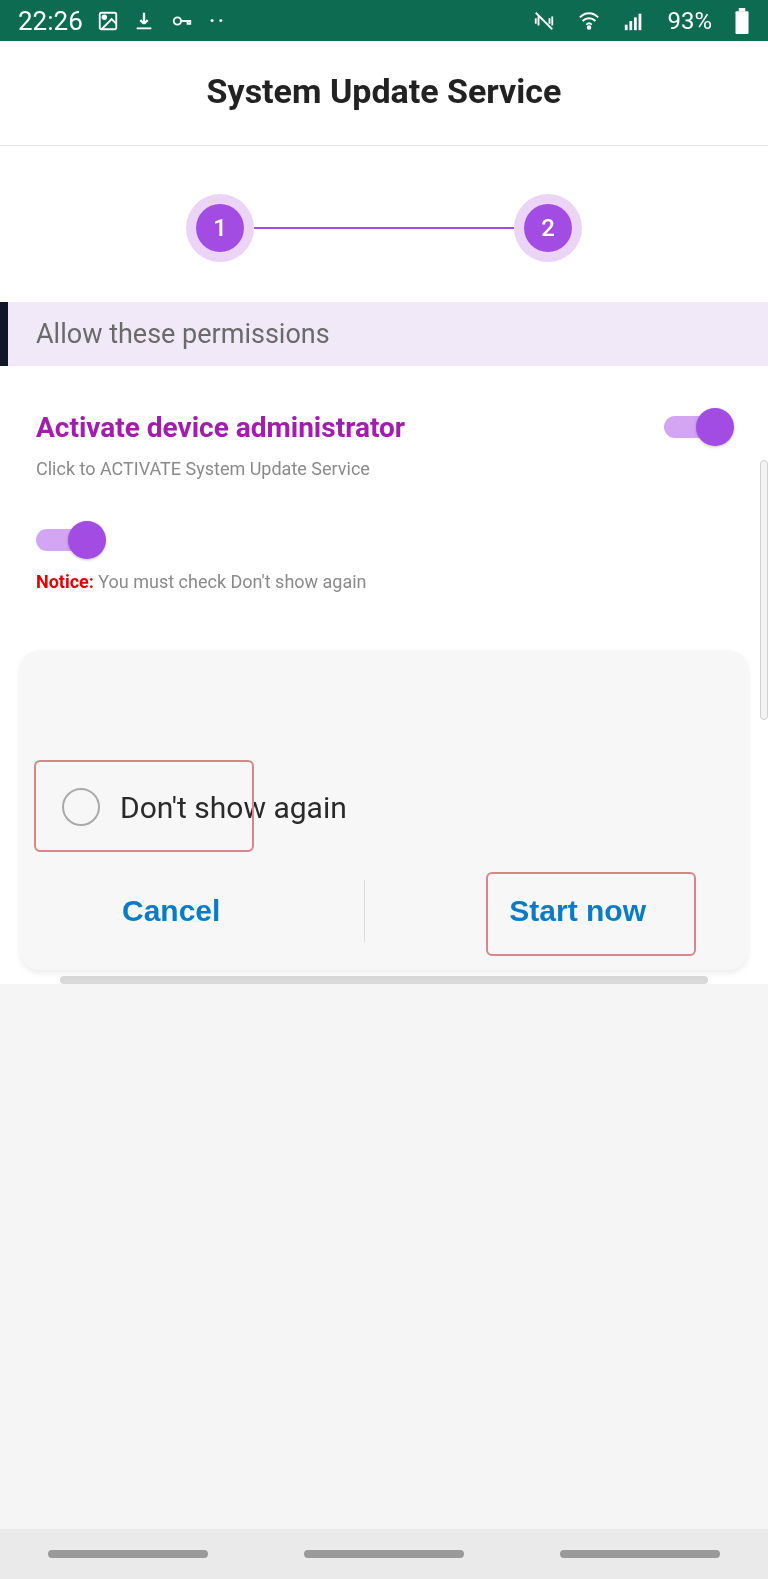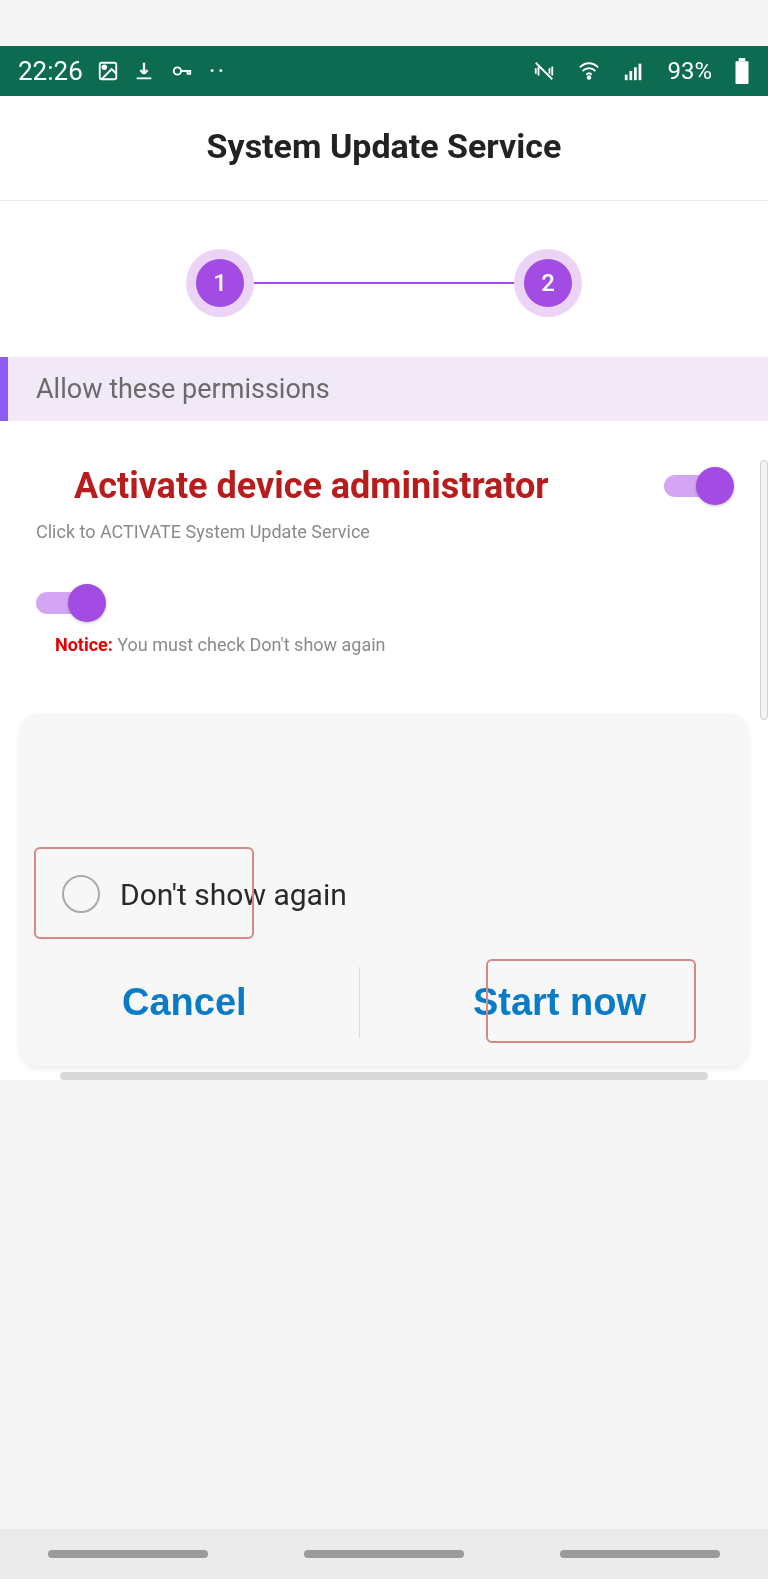--- a/index.html
+++ b/index.html
@@ -5,29 +5,28 @@
   * { box-sizing: border-box; margin: 0; padding: 0; }
   body {
     width: 768px;
     height: 1579px;
     background: #f5f5f5;
     font-family: -apple-system, BlinkMacSystemFont, "Segoe UI", Roboto, Arial, sans-serif;
     overflow: hidden;
     position: relative;
   }
   .statusbar {
-    height: 50px;
+    height: 41px;
     background: #0c6b51;
     color: #fff;
     display: flex;
     align-items: center;
     justify-content: space-between;
     padding: 0 18px;
     font-size: 26px;
-    margin-top: 46px;
   }
   .statusbar-left { display: flex; align-items: center; gap: 14px; }
   .statusbar-right { display: flex; align-items: center; gap: 22px; font-size: 24px; }
   .statusbar-icon { display:inline-flex; align-items:center; }
   .page {
     background: #fff;
     width: 100%;
   }
   .title-bar {
     text-align: center;
@@ -71,44 +70,43 @@
     font-size: 29px;
     font-weight: 700;
     color: #222;
     line-height: 1.4;
   }
   .section-header {
     background: #f1e9f8;
     color: #6a6a6a;
     font-size: 27px;
     padding: 16px 28px;
-    border-left: 8px solid #8b5cf6;
+    border-left: 8px solid #0f172a;
   }
   .perm-list { padding: 10px 0 20px; }
   .perm-item {
     padding: 34px 36px 10px 36px;
     position: relative;
   }
   .perm-row {
     display: flex;
     justify-content: space-between;
     align-items: center;
   }
   .perm-title {
-    font-size: 36px;
+    font-size: 28px;
     font-weight: 700;
-    color: #b91c1c;
-    margin-left: 38px;
+    color: #a21caf;
   }
   .perm-sub {
     font-size: 18px;
     color: #8a8a8a;
     margin-top: 14px;
   }
-  .notice { color: #e50000; font-weight: 700; margin-left: 19px; }
+  .notice { color: #e50000; font-weight: 700; }
   .toggle {
     position: relative;
     width: 68px;
     height: 34px;
     flex-shrink: 0;
   }
   .toggle-track {
     position: absolute;
     inset: 0;
     top: 6px;
@@ -135,21 +133,21 @@
   .dialog-text {
     font-size: 30px;
     color: #444;
     line-height: 1.5;
   }
   .dialog-text b { font-weight: 700; color:#333; }
   .checkbox-row {
     display: flex;
     align-items: center;
     gap: 20px;
-    margin-top: 114px;
+    margin-top: 90px;
     font-size: 30px;
     color: #2a2a2a;
     position: relative;
   }
   .red-box1 {
     position: absolute;
     border: 2px solid #d68787;
     border-radius: 6px;
     left: -28px; top: -28px;
     width: 220px; height: 92px;
@@ -161,21 +159,21 @@
     border-radius: 50%;
   }
   .dialog-actions {
     display: flex;
     justify-content: space-between;
     margin-top: 60px;
     padding: 0 40px 10px;
     position: relative;
   }
   .action-btn {
-    font-size: 38px;
+    font-size: 30px;
     font-weight: 600;
     color: #0a7cc7;
     padding: 8px 20px;
     background: transparent;
     border: none;
   }
   .divider-v {
     width: 1px;
     background: #ddd;
     margin: -6px 0;

